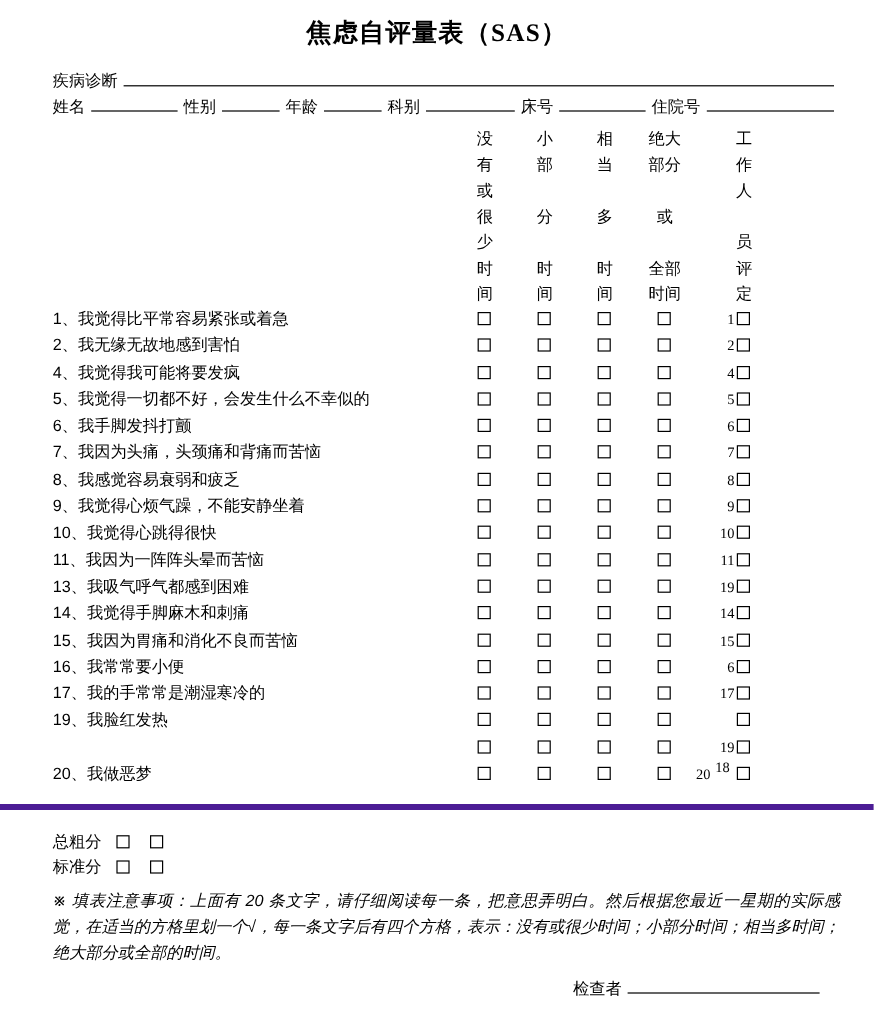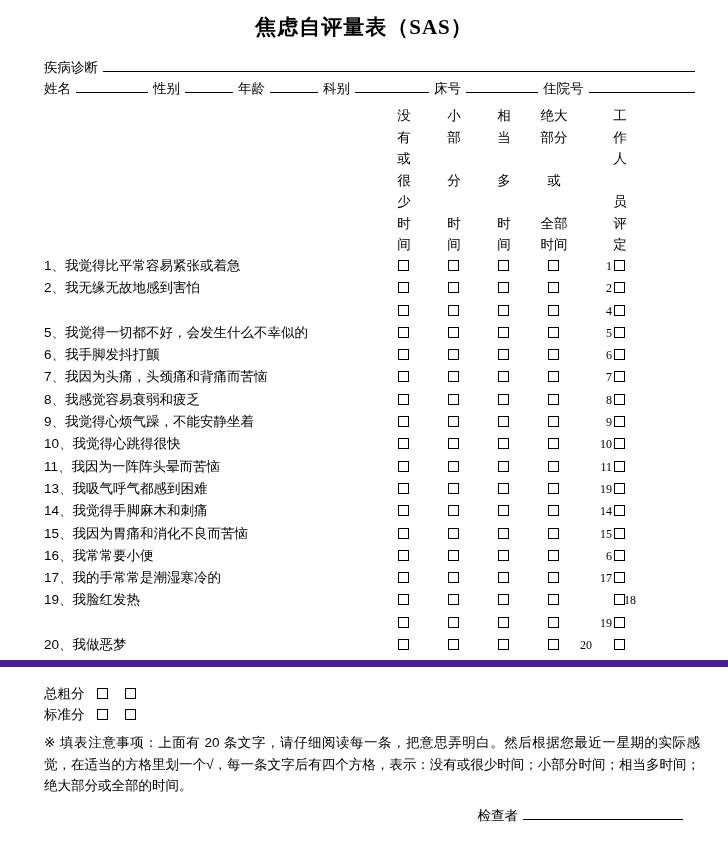--- a/index.html
+++ b/index.html
@@ -72,22 +72,22 @@
     width: 40px;
     text-align: center;
     font-size: 13.5px;
     line-height: 21.5px;
   }
   .vcol span { display: block; white-space: pre; }
 
   
   .qwrap {
     position: relative;
-    border-bottom: 7px solid #4c1d95;
-    padding-bottom: 4px;
+    border-bottom: 5px solid #4c1d95;
+    padding-bottom: 14px;
   }
   .qrow {
     position: relative;
     height: 22.3px;
   }
   .qtext {
     position: absolute;
     left: 44px;
     top: 0;
     font-size: 13.5px;
@@ -133,20 +133,21 @@
     background: #fff;
     margin-right: 17px;
   }
 
   
   .note {
     margin: 7px 28px 0 44px;
     font-size: 13.5px;
     line-height: 21.5px;
     text-align: justify;
+    font-style: italic;
   }
 
   
   .sign {
     margin-top: 8px;
     padding-right: 40px;
     font-size: 13.5px;
     line-height: 22px;
   }
   .sign-row {
@@ -252,20 +253,21 @@
       <div class="qrow">
         <div class="qtext">2、我无缘无故地感到害怕</div>
         <div class="cb" style="left: 398px;"></div>
         <div class="cb" style="left: 448px;"></div>
         <div class="cb" style="left: 498px;"></div>
         <div class="cb" style="left: 548px;"></div>
         <div class="rownum" style="left: 592px;">2</div>
         <div class="cb" style="left: 614px;"></div>
       </div>
       <div class="qrow">
+        <div class="qtext">4、我觉得我可能将要发疯</div>
         <div class="cb" style="left: 398px;"></div>
         <div class="cb" style="left: 448px;"></div>
         <div class="cb" style="left: 498px;"></div>
         <div class="cb" style="left: 548px;"></div>
         <div class="rownum" style="left: 592px;">4</div>
         <div class="cb" style="left: 614px;"></div>
       </div>
       <div class="qrow">
         <div class="qtext">5、我觉得一切都不好，会发生什么不幸似的</div>
         <div class="cb" style="left: 398px;"></div>
@@ -373,21 +375,21 @@
         <div class="cb" style="left: 548px;"></div>
         <div class="rownum" style="left: 592px;">17</div>
         <div class="cb" style="left: 614px;"></div>
       </div>
       <div class="qrow">
         <div class="qtext">19、我脸红发热</div>
         <div class="cb" style="left: 398px;"></div>
         <div class="cb" style="left: 448px;"></div>
         <div class="cb" style="left: 498px;"></div>
         <div class="cb" style="left: 548px;"></div>
-        <div class="rownum" style="left: 616px;">18</div>
+        <div class="rownum" style="left: 588px; margin-top: 39px;">18</div>
         <div class="cb" style="left: 614px;"></div>
       </div>
       <div class="qrow">
         <div class="cb" style="left: 398px;"></div>
         <div class="cb" style="left: 448px;"></div>
         <div class="cb" style="left: 498px;"></div>
         <div class="cb" style="left: 548px;"></div>
         <div class="rownum" style="left: 592px;">19</div>
         <div class="cb" style="left: 614px;"></div>
       </div>

